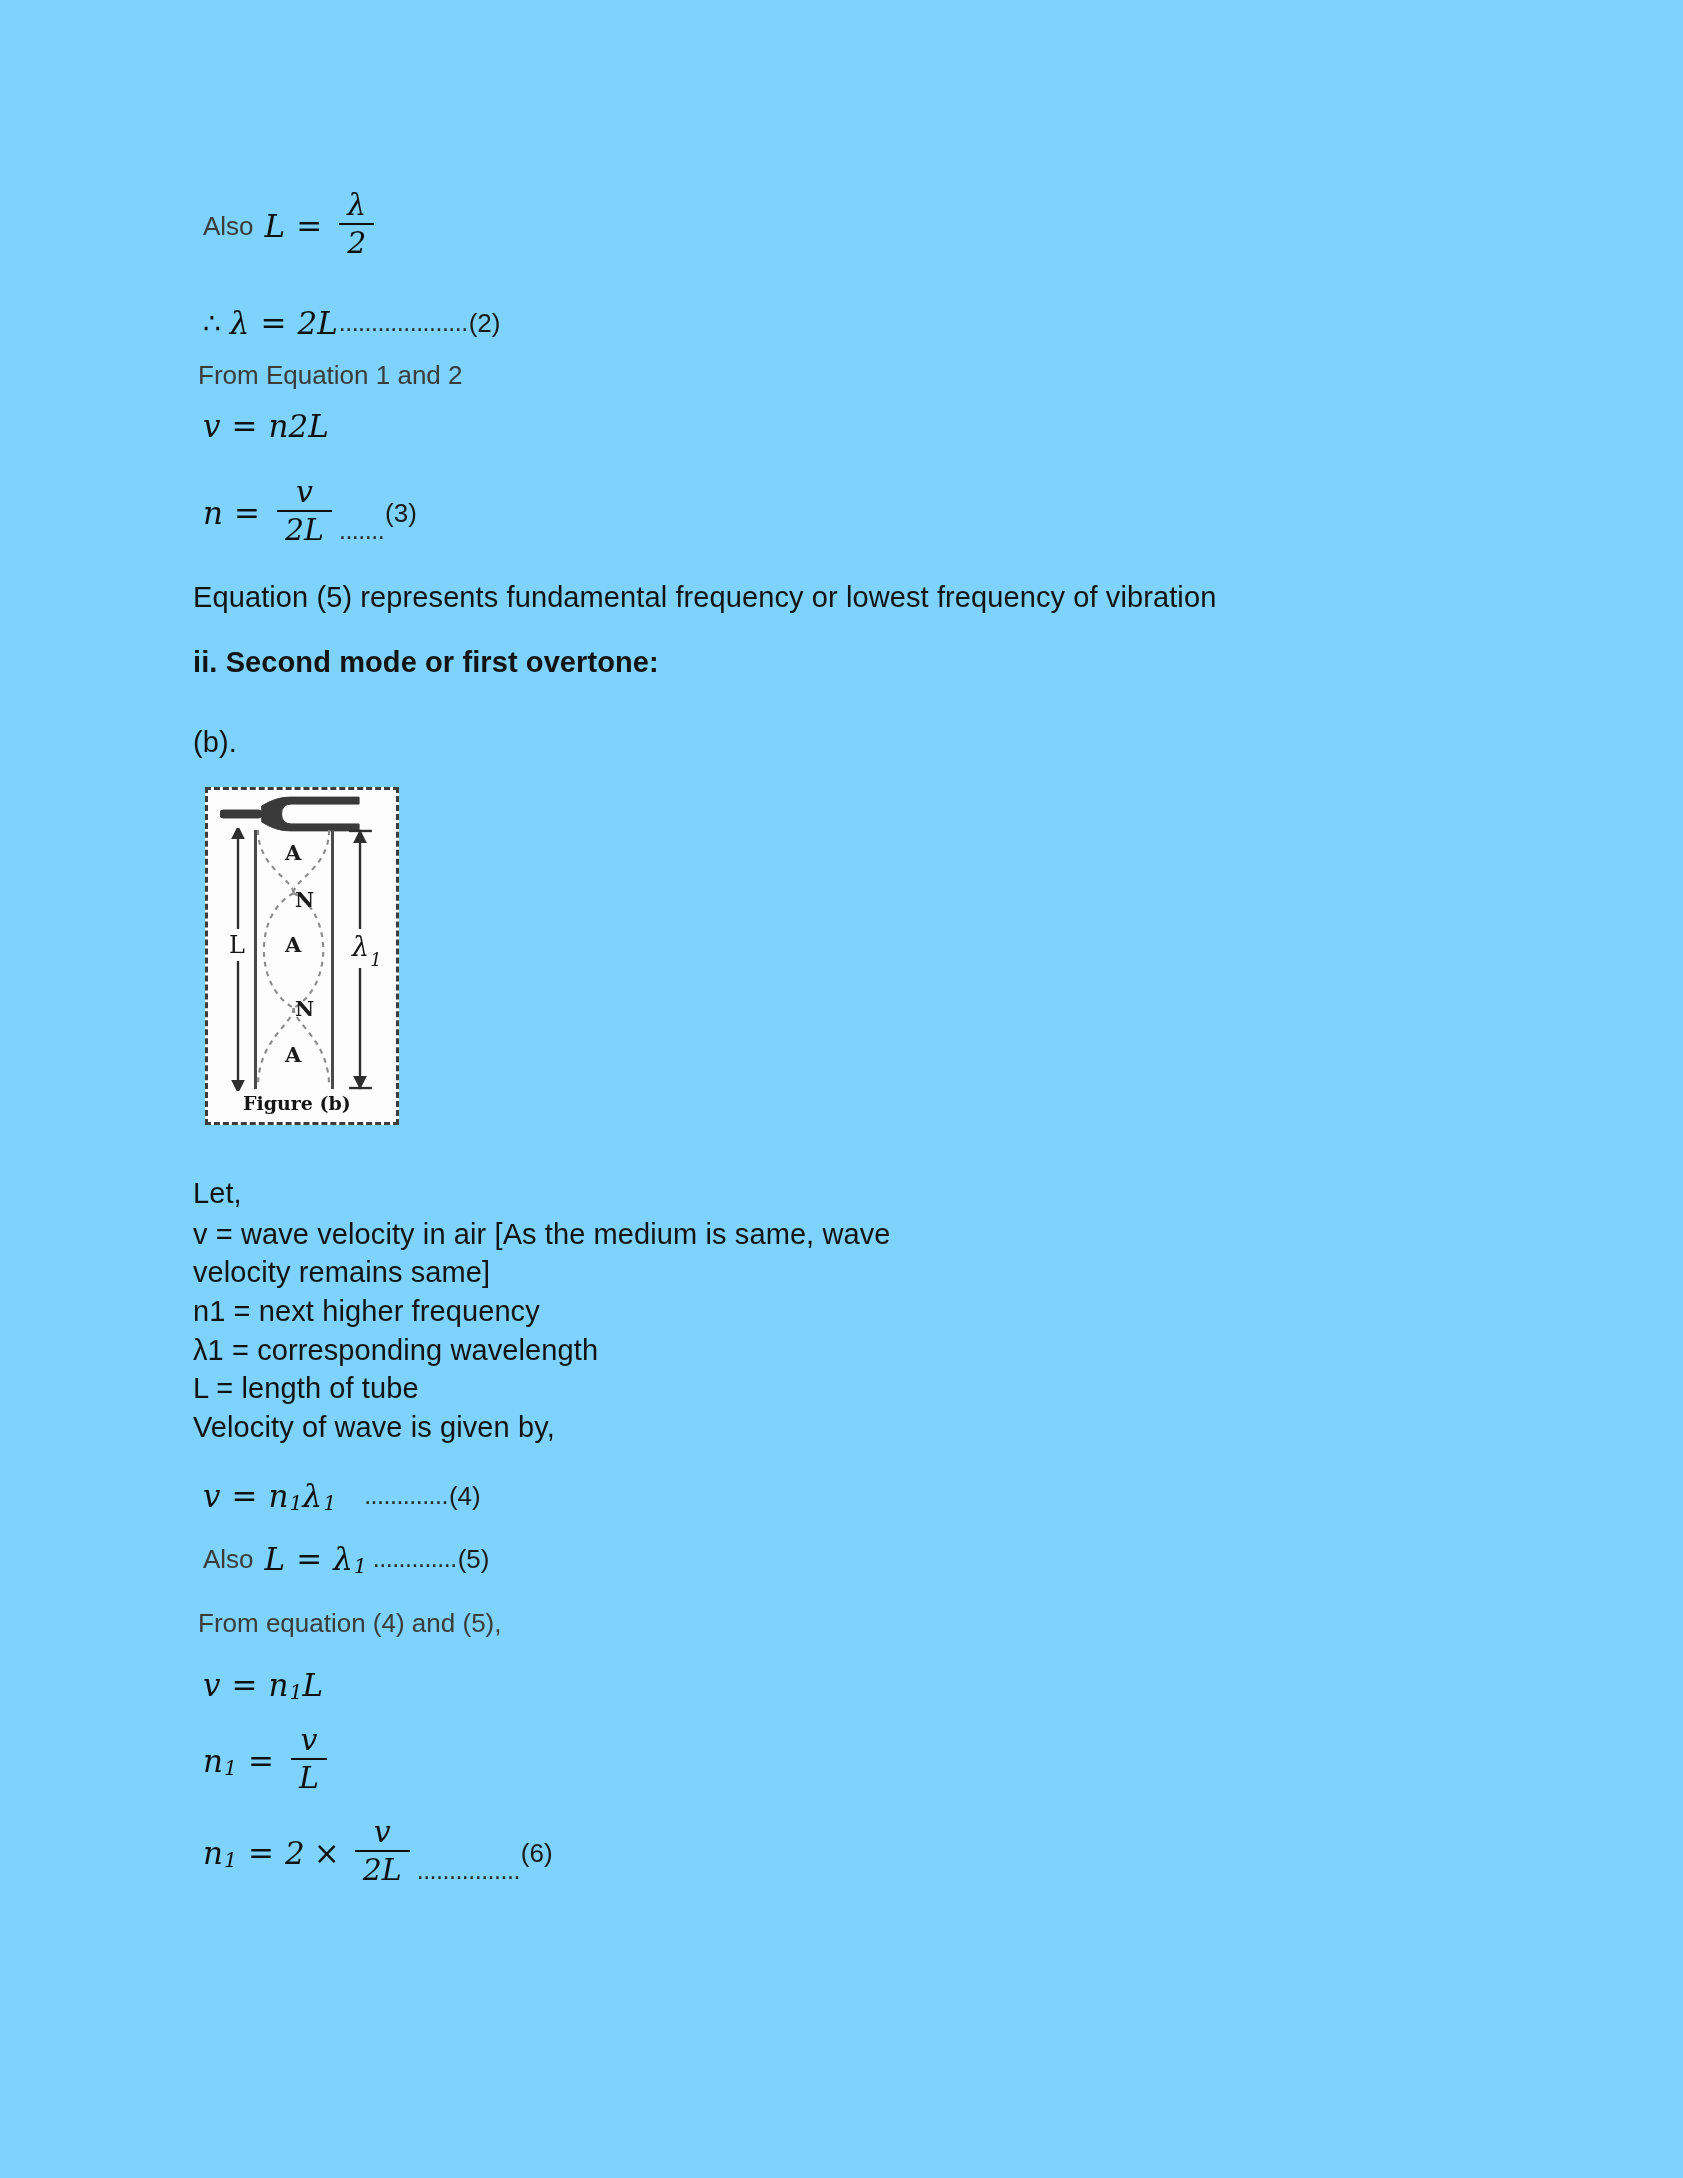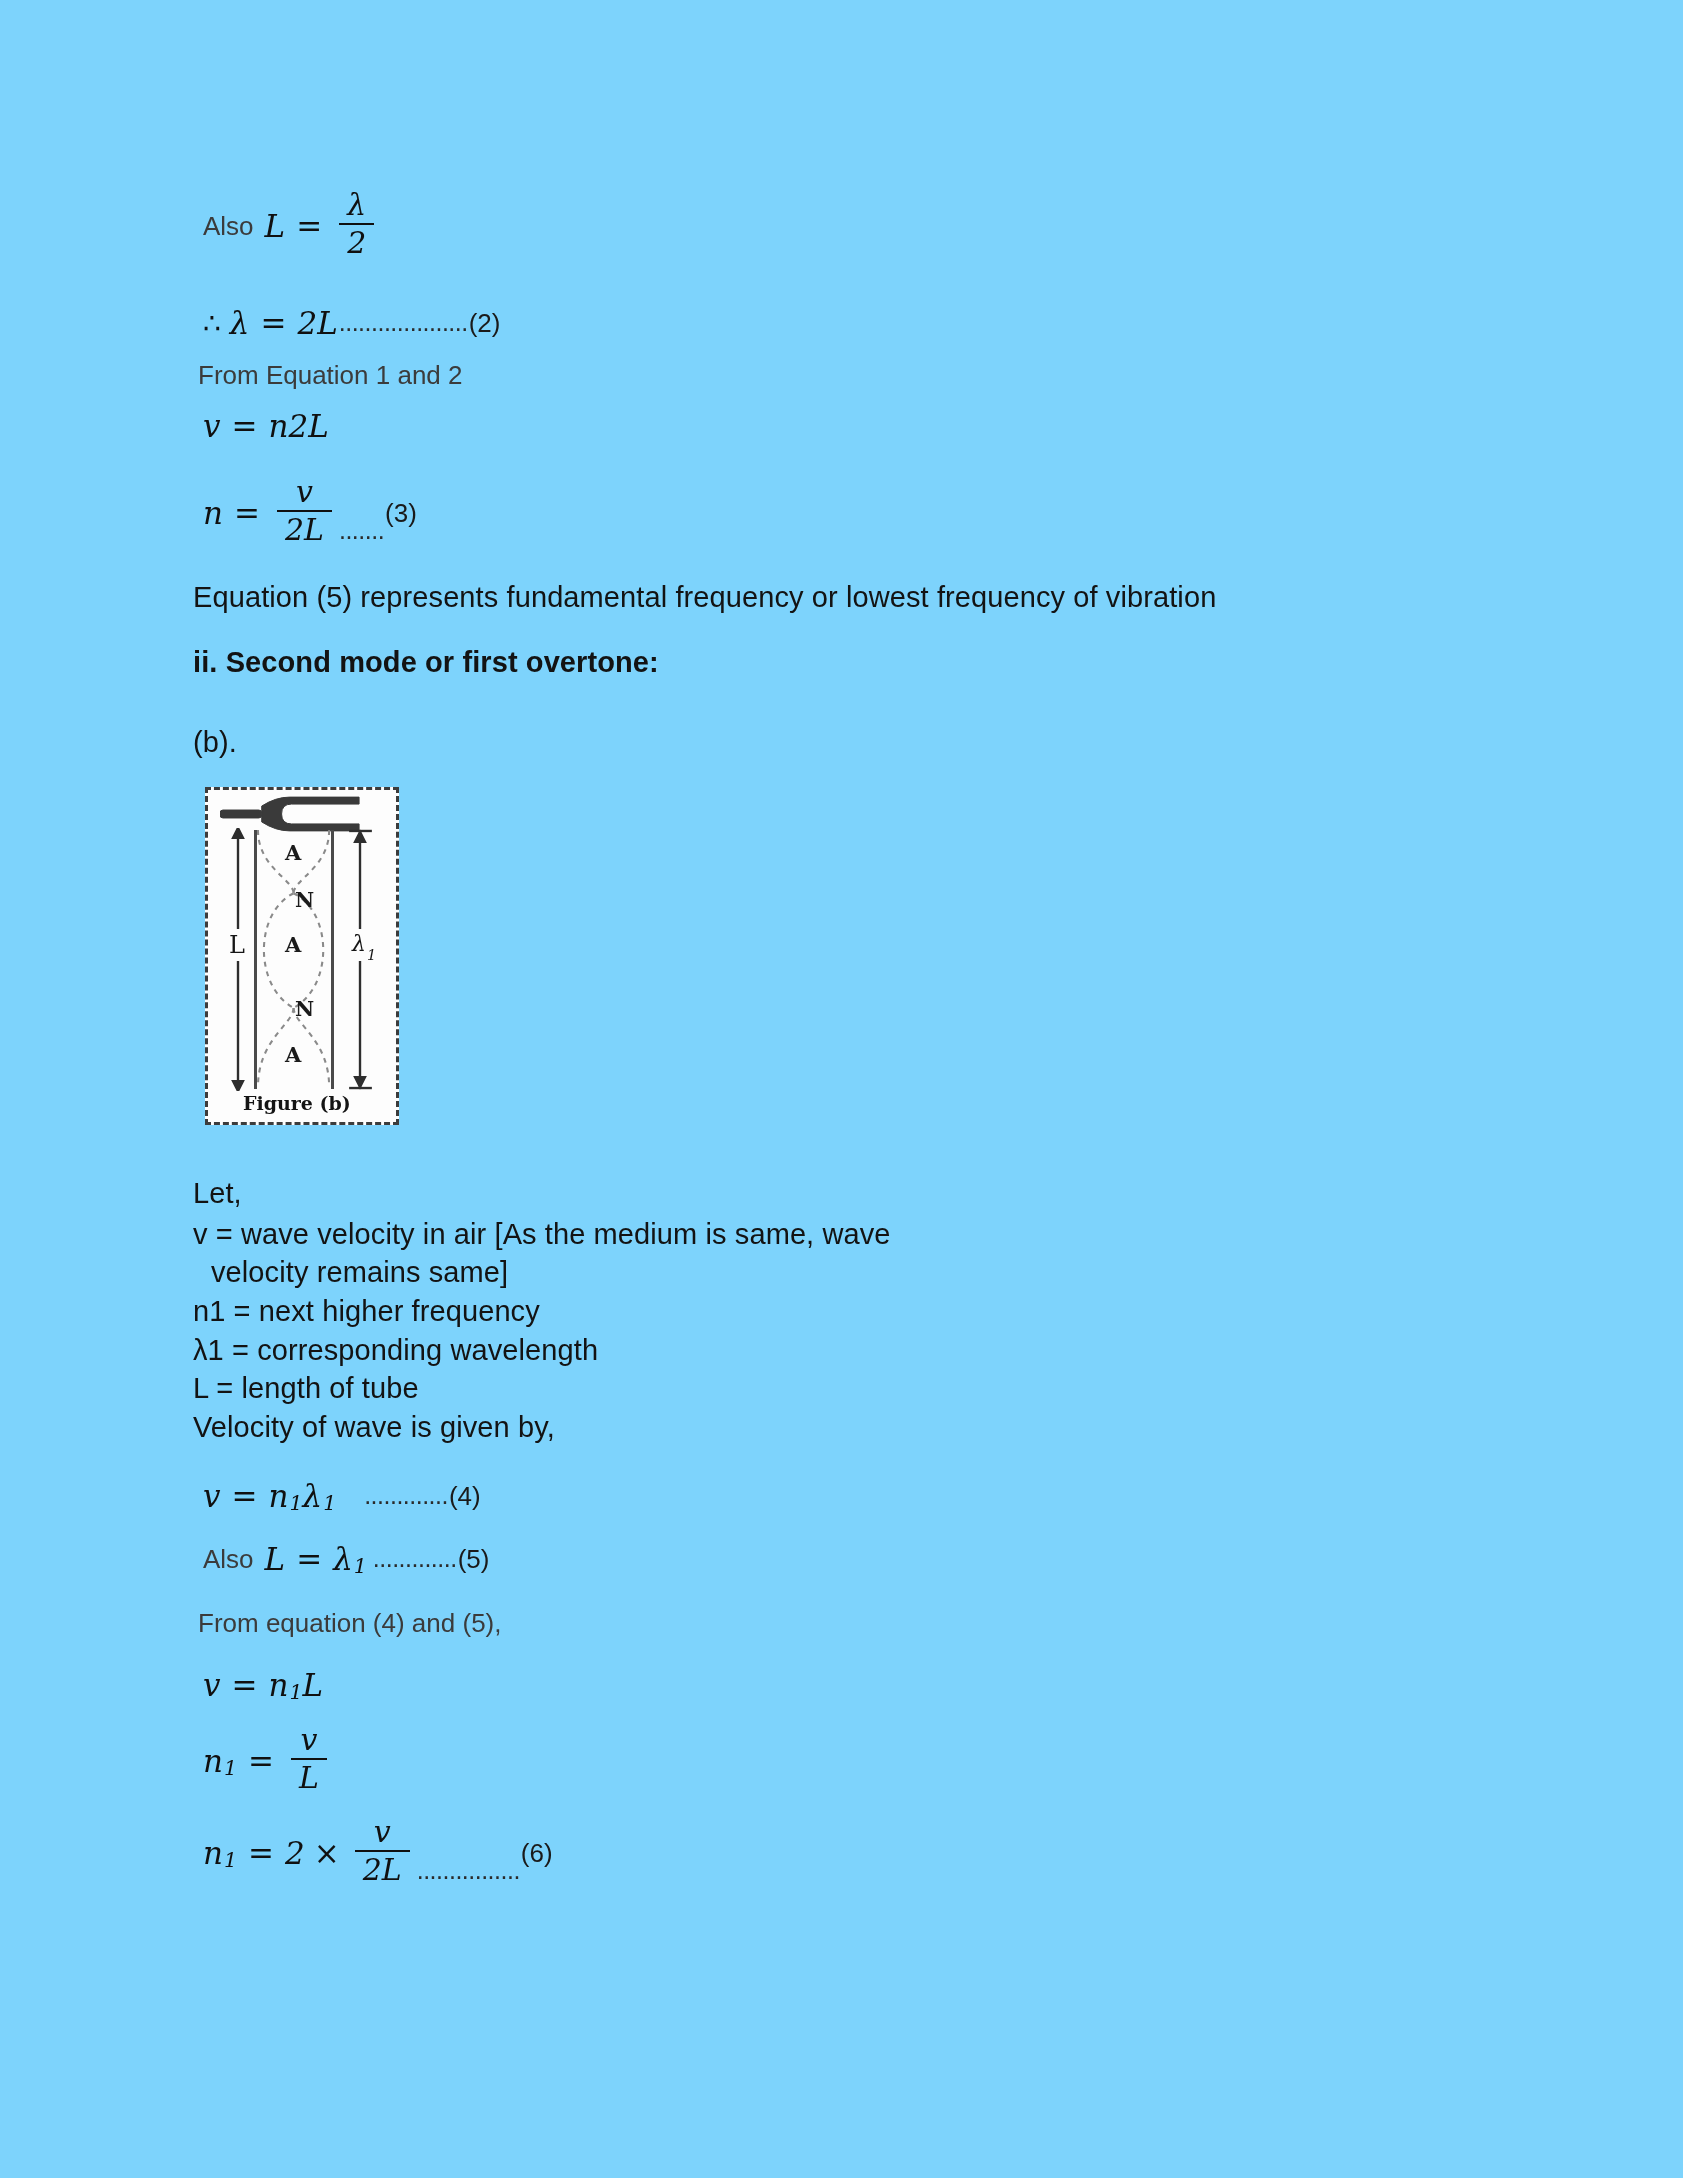--- a/index.html
+++ b/index.html
@@ -143,21 +143,21 @@
     position: absolute;
     font-family: "DejaVu Serif", serif;
     font-weight: bold;
     font-size: 21px;
     color: #1b1b1b;
   }
   .lam-label {
     position: absolute;
     font-family: "DejaVu Serif", serif;
     font-style: italic;
-    font-size: 22px;
+    font-size: 27px;
     color: #161616;
   }
   .len-label {
     position: absolute;
     font-family: "DejaVu Serif", serif;
     font-size: 24px;
     color: #161616;
   }
   svg { display: block; }
 </style>
@@ -272,21 +272,21 @@
       <div class="lam-label" style="left:142px; top:139px; background:#fdfdfd; padding:2px 2px;">
         <span>λ</span><span class="sub" style="top:4px;">1</span>
       </div>
 
       <div class="fig-caption" style="left:35px; top:302px;">Figure (b)</div>
     </div>
   </div>
 
   <div class="body-text" style="position:absolute; left:193px; top:1173px;">Let,</div>
   <div class="body-text" style="position:absolute; left:193px; top:1214px;">v = wave velocity in air [As the medium is same, wave</div>
-  <div class="body-text" style="position:absolute; left:193px; top:1252px;margin-left:18px;">velocity remains same]</div>
+  <div class="body-text" style="position:absolute; left:193px; top:1252px;">velocity remains same]</div>
   <div class="body-text" style="position:absolute; left:193px; top:1291px;">n1 = next higher frequency</div>
   <div class="body-text" style="position:absolute; left:193px; top:1330px;text-align:center;">λ1 = corresponding wavelength</div>
   <div class="body-text" style="position:absolute; left:193px; top:1368px;">L = length of tube</div>
   <div class="body-text" style="position:absolute; left:193px; top:1407px;">Velocity of wave is given by,</div>
 
   <div class="mathrow" style="left:203px; top:1478px;">
     <span class="math">
       <span>v</span>
       <span class="eq-sign">=</span>
       <span>n</span>

